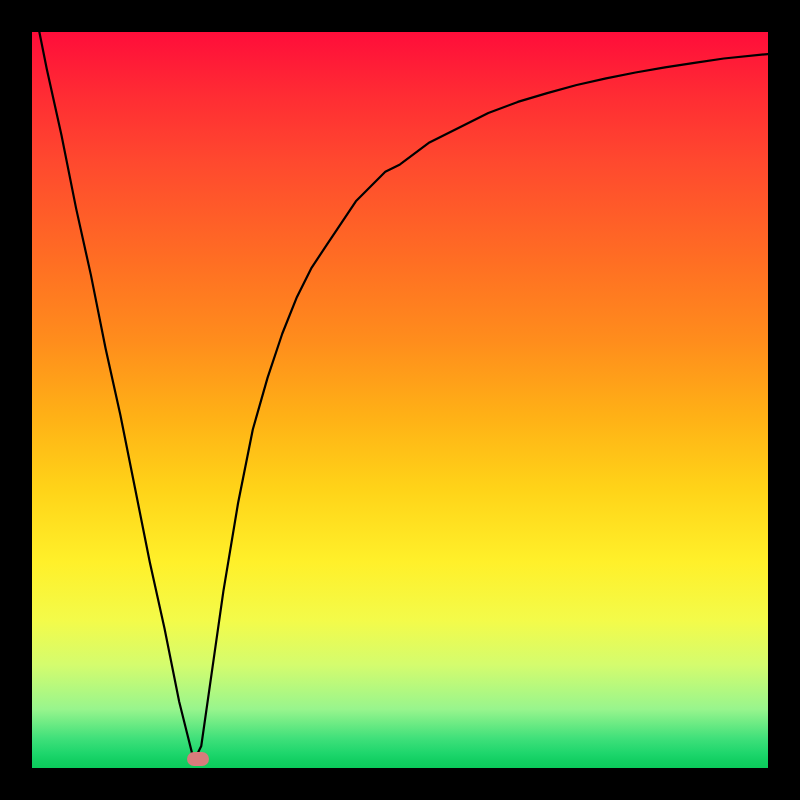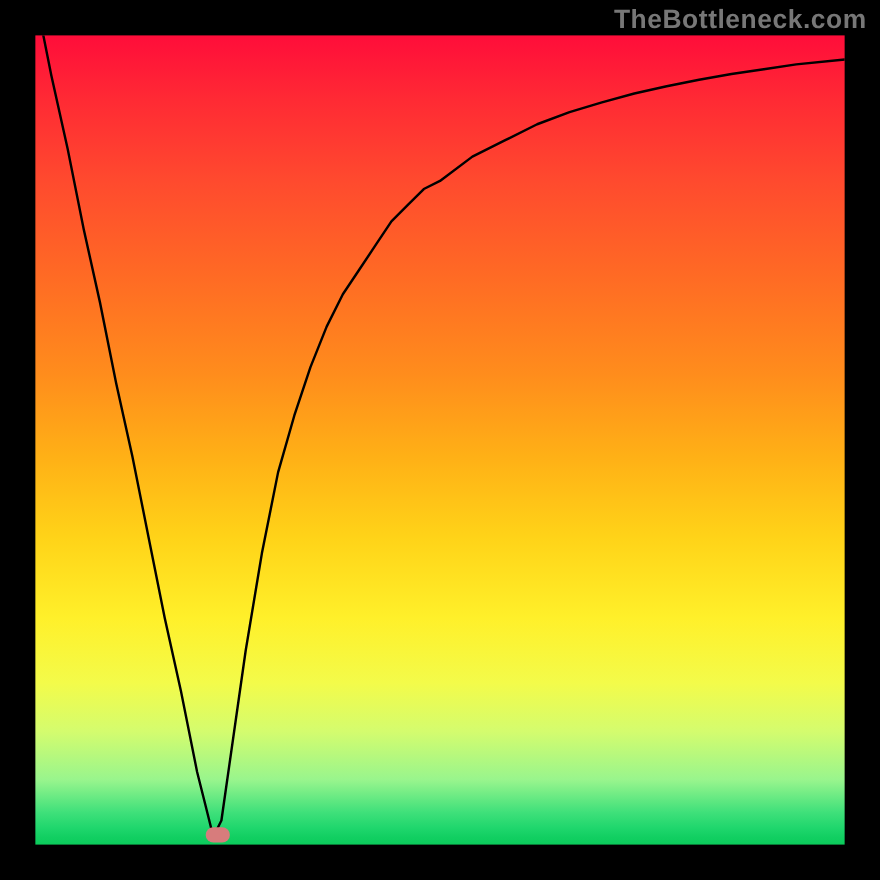--- a/index.html
+++ b/index.html
@@ -64,21 +64,20 @@
   svg.curve {
     position: absolute;
     inset: 0;
     z-index: 2;
   }
 </style>
 </head>
 <body>
 
 <div class="frame">
-  <div class="watermark">TheBottleneck.com</div>
   <div class="plot-area">
     <div class="gradient-bg"></div>
     <svg class="curve" viewBox="0 0 736 736" preserveAspectRatio="none">
       <path id="curve-path" fill="none" stroke="#000" stroke-width="2.2" stroke-linejoin="round" stroke-linecap="round" d="M0.00 -36.80 L14.72 36.80 L29.44 103.04 L44.16 176.64 L58.88 242.88 L73.60 316.48 L88.32 382.72 L103.04 456.32 L117.76 529.92 L132.48 596.16 L147.20 669.76 L154.56 699.20 L161.92 728.64 L169.28 713.92 L176.64 662.40 L191.36 559.36 L206.08 471.04 L220.80 397.44 L235.52 345.92 L250.24 301.76 L264.96 264.96 L279.68 235.52 L294.40 213.44 L309.12 191.36 L323.84 169.28 L338.56 154.56 L353.28 139.84 L368.00 132.48 L397.44 110.40 L426.88 95.68 L456.32 80.96 L485.76 69.92 L515.20 61.09 L544.64 52.99 L574.08 46.37 L603.52 40.48 L632.96 35.33 L662.40 30.91 L691.84 26.50 L736.00 22.08"></path>
     </svg>
     <div id="marker" class="marker" style="left: 165.6px; top: 727.168px; background: rgb(215, 124, 124);"></div>
   </div>
 </div>
 
 </body></html>

